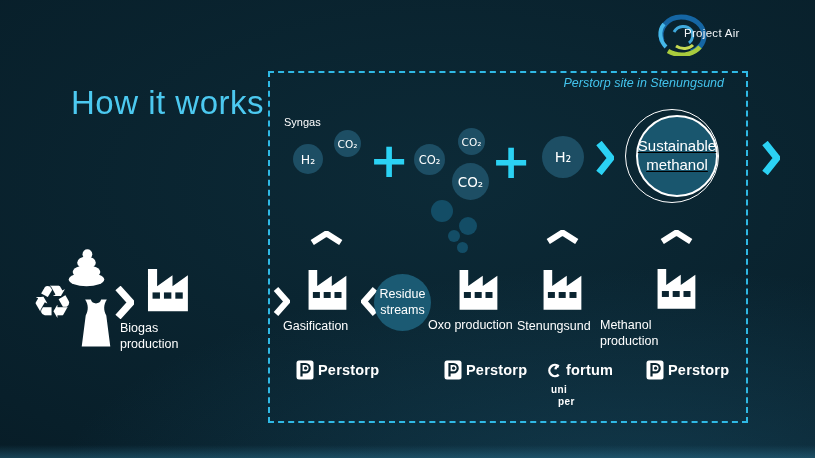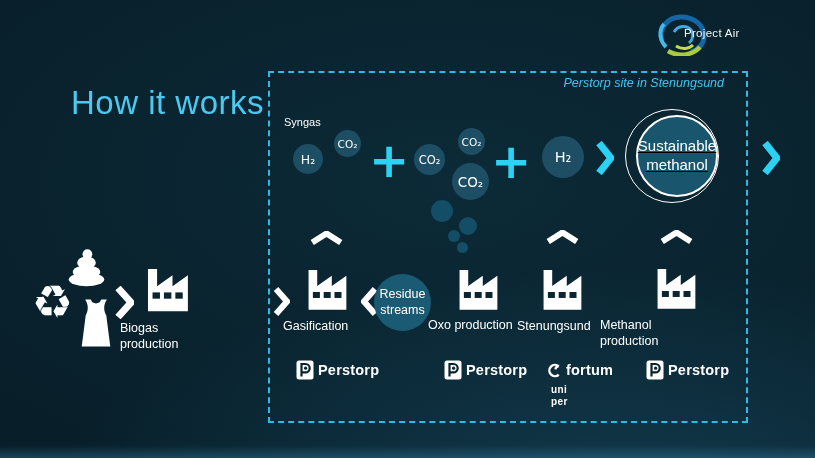--- a/index.html
+++ b/index.html
@@ -26,21 +26,21 @@
   .lbl{color:#fff;font-size:12.5px;text-align:left;line-height:1.28;}
   .syngas{color:#fff;font-size:11px;}
   .product-outer{width:94px;height:94px;border-radius:50%;border:1.5px solid #fff;
     display:flex;align-items:center;justify-content:flex-end;box-sizing:border-box;text-decoration:underline;}
   .product-inner{width:82px;height:82px;border-radius:50%;border:2px solid #fff;background:#19566e;
     display:flex;align-items:center;justify-content:center;text-align:center;color:#fff;
     font-size:15px;line-height:1.25;box-sizing:border-box;padding:4px;}
   .partner{display:flex;align-items:center;gap:4px;color:#fff;font-weight:700;
     font-size:14.5px;letter-spacing:.2px;}
   .uniper{color:#fff;font-weight:700;font-size:10px;line-height:11.5px;letter-spacing:.4px;}
-  .uniper .l2{display:block;}
+  .uniper .l2{margin-left:7px;display:block;}
   .recycle{color:#fff;font-size:46px;line-height:1;font-family:"DejaVu Sans",sans-serif;}
   svg{display:block;}
 </style>
 </head>
 <body>
 
 <div class="stage">
 
   <svg class="abs" style="left:653px;top:12px;width:56px;height:44px" viewBox="0 0 56 44">
     <path d="M9 29 C5 16 15 5 28 5 C41 5 51 13 51 24 C51 32 45 38 38 40" stroke="#1566a4" stroke-width="5" fill="none"></path>

